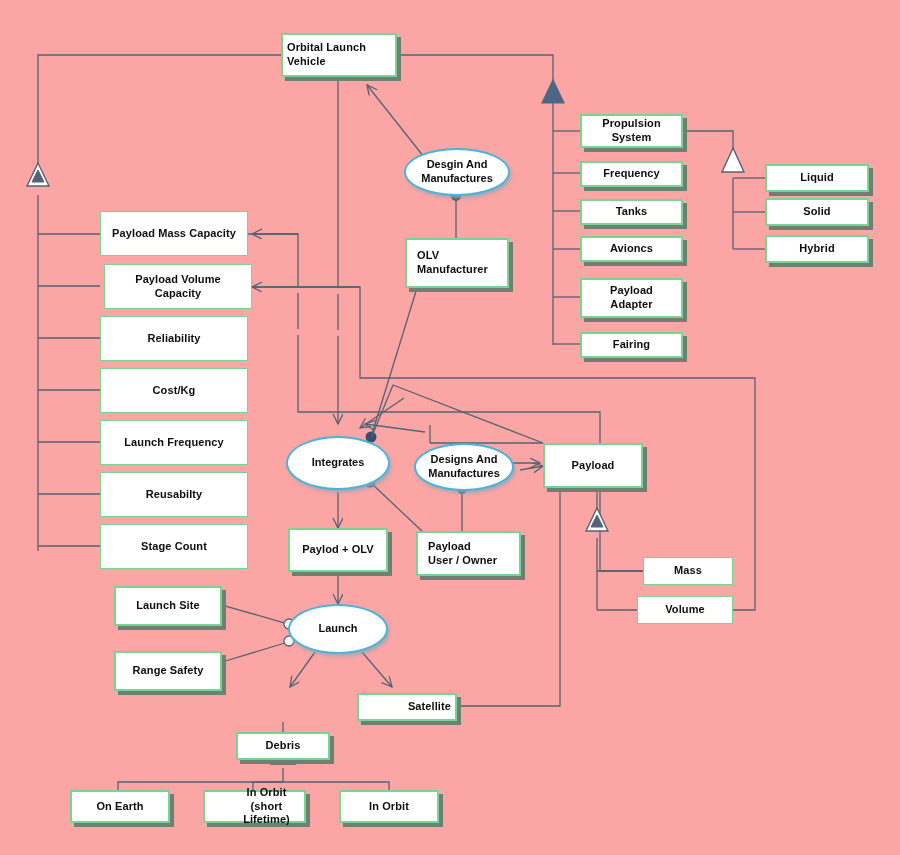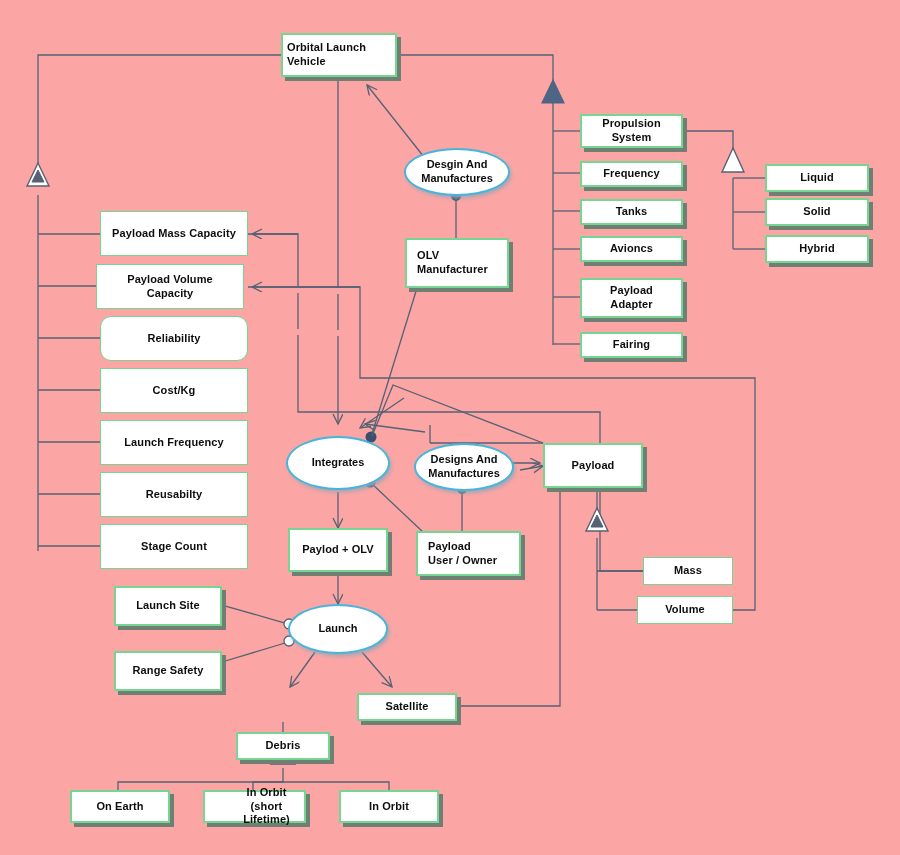--- a/index.html
+++ b/index.html
@@ -177,25 +177,25 @@
   <div class="node shadow" style="left:765px;top:198px;width:104px;height:28px;">
     <span class="lbl">Solid</span>
   </div>
   <div class="node shadow" style="left:765px;top:235px;width:104px;height:28px;">
     <span class="lbl">Hybrid</span>
   </div>
 
   <div class="node plain" style="left:100px;top:211px;width:148px;height:45px;">
     <span class="lbl">Payload Mass Capacity</span>
   </div>
-  <div class="node plain" style="left:96px;top:264px;width:148px;height:45px;">
+  <div class="node plain" style="left:104px;top:264px;width:148px;height:45px;">
     <span class="lbl">Payload Volume
 Capacity</span>
   </div>
-  <div class="node plain" style="left:100px;top:316px;width:148px;height:45px;border-radius:11px;">
+  <div class="node plain" style="left:100px;top:316px;width:148px;height:45px;">
     <span class="lbl">Reliability</span>
   </div>
   <div class="node plain" style="left:100px;top:368px;width:148px;height:45px;">
     <span class="lbl">Cost/Kg</span>
   </div>
   <div class="node plain" style="left:100px;top:420px;width:148px;height:45px;">
     <span class="lbl">Launch Frequency</span>
   </div>
   <div class="node plain" style="left:100px;top:472px;width:148px;height:45px;">
     <span class="lbl">Reusabilty</span>
@@ -240,21 +240,21 @@
     <span class="lbl">Range Safety</span>
   </div>
 
   <div class="ell" style="left:288px;top:604px;width:100px;height:50px;">
     <span class="lbl">Launch</span>
   </div>
 
   <div class="node shadow" style="left:236px;top:732px;width:94px;height:28px;">
     <span class="lbl">Debris</span>
   </div>
-  <div class="node shadow" style="left:357px;top:693px;width:100px;height:28px;">
+  <div class="node shadow" style="left:357px;top:693px;width:100px;height:28px;justify-content:flex-end;">
     <span class="lbl">Satellite</span>
   </div>
 
   <div class="node shadow" style="left:70px;top:790px;width:100px;height:33px;">
     <span class="lbl">On Earth</span>
   </div>
   <div class="node shadow" style="left:203px;top:790px;width:103px;height:33px;padding-left:28px;">
     <span class="lbl">In Orbit (short
 Lifetime)</span>
   </div>

